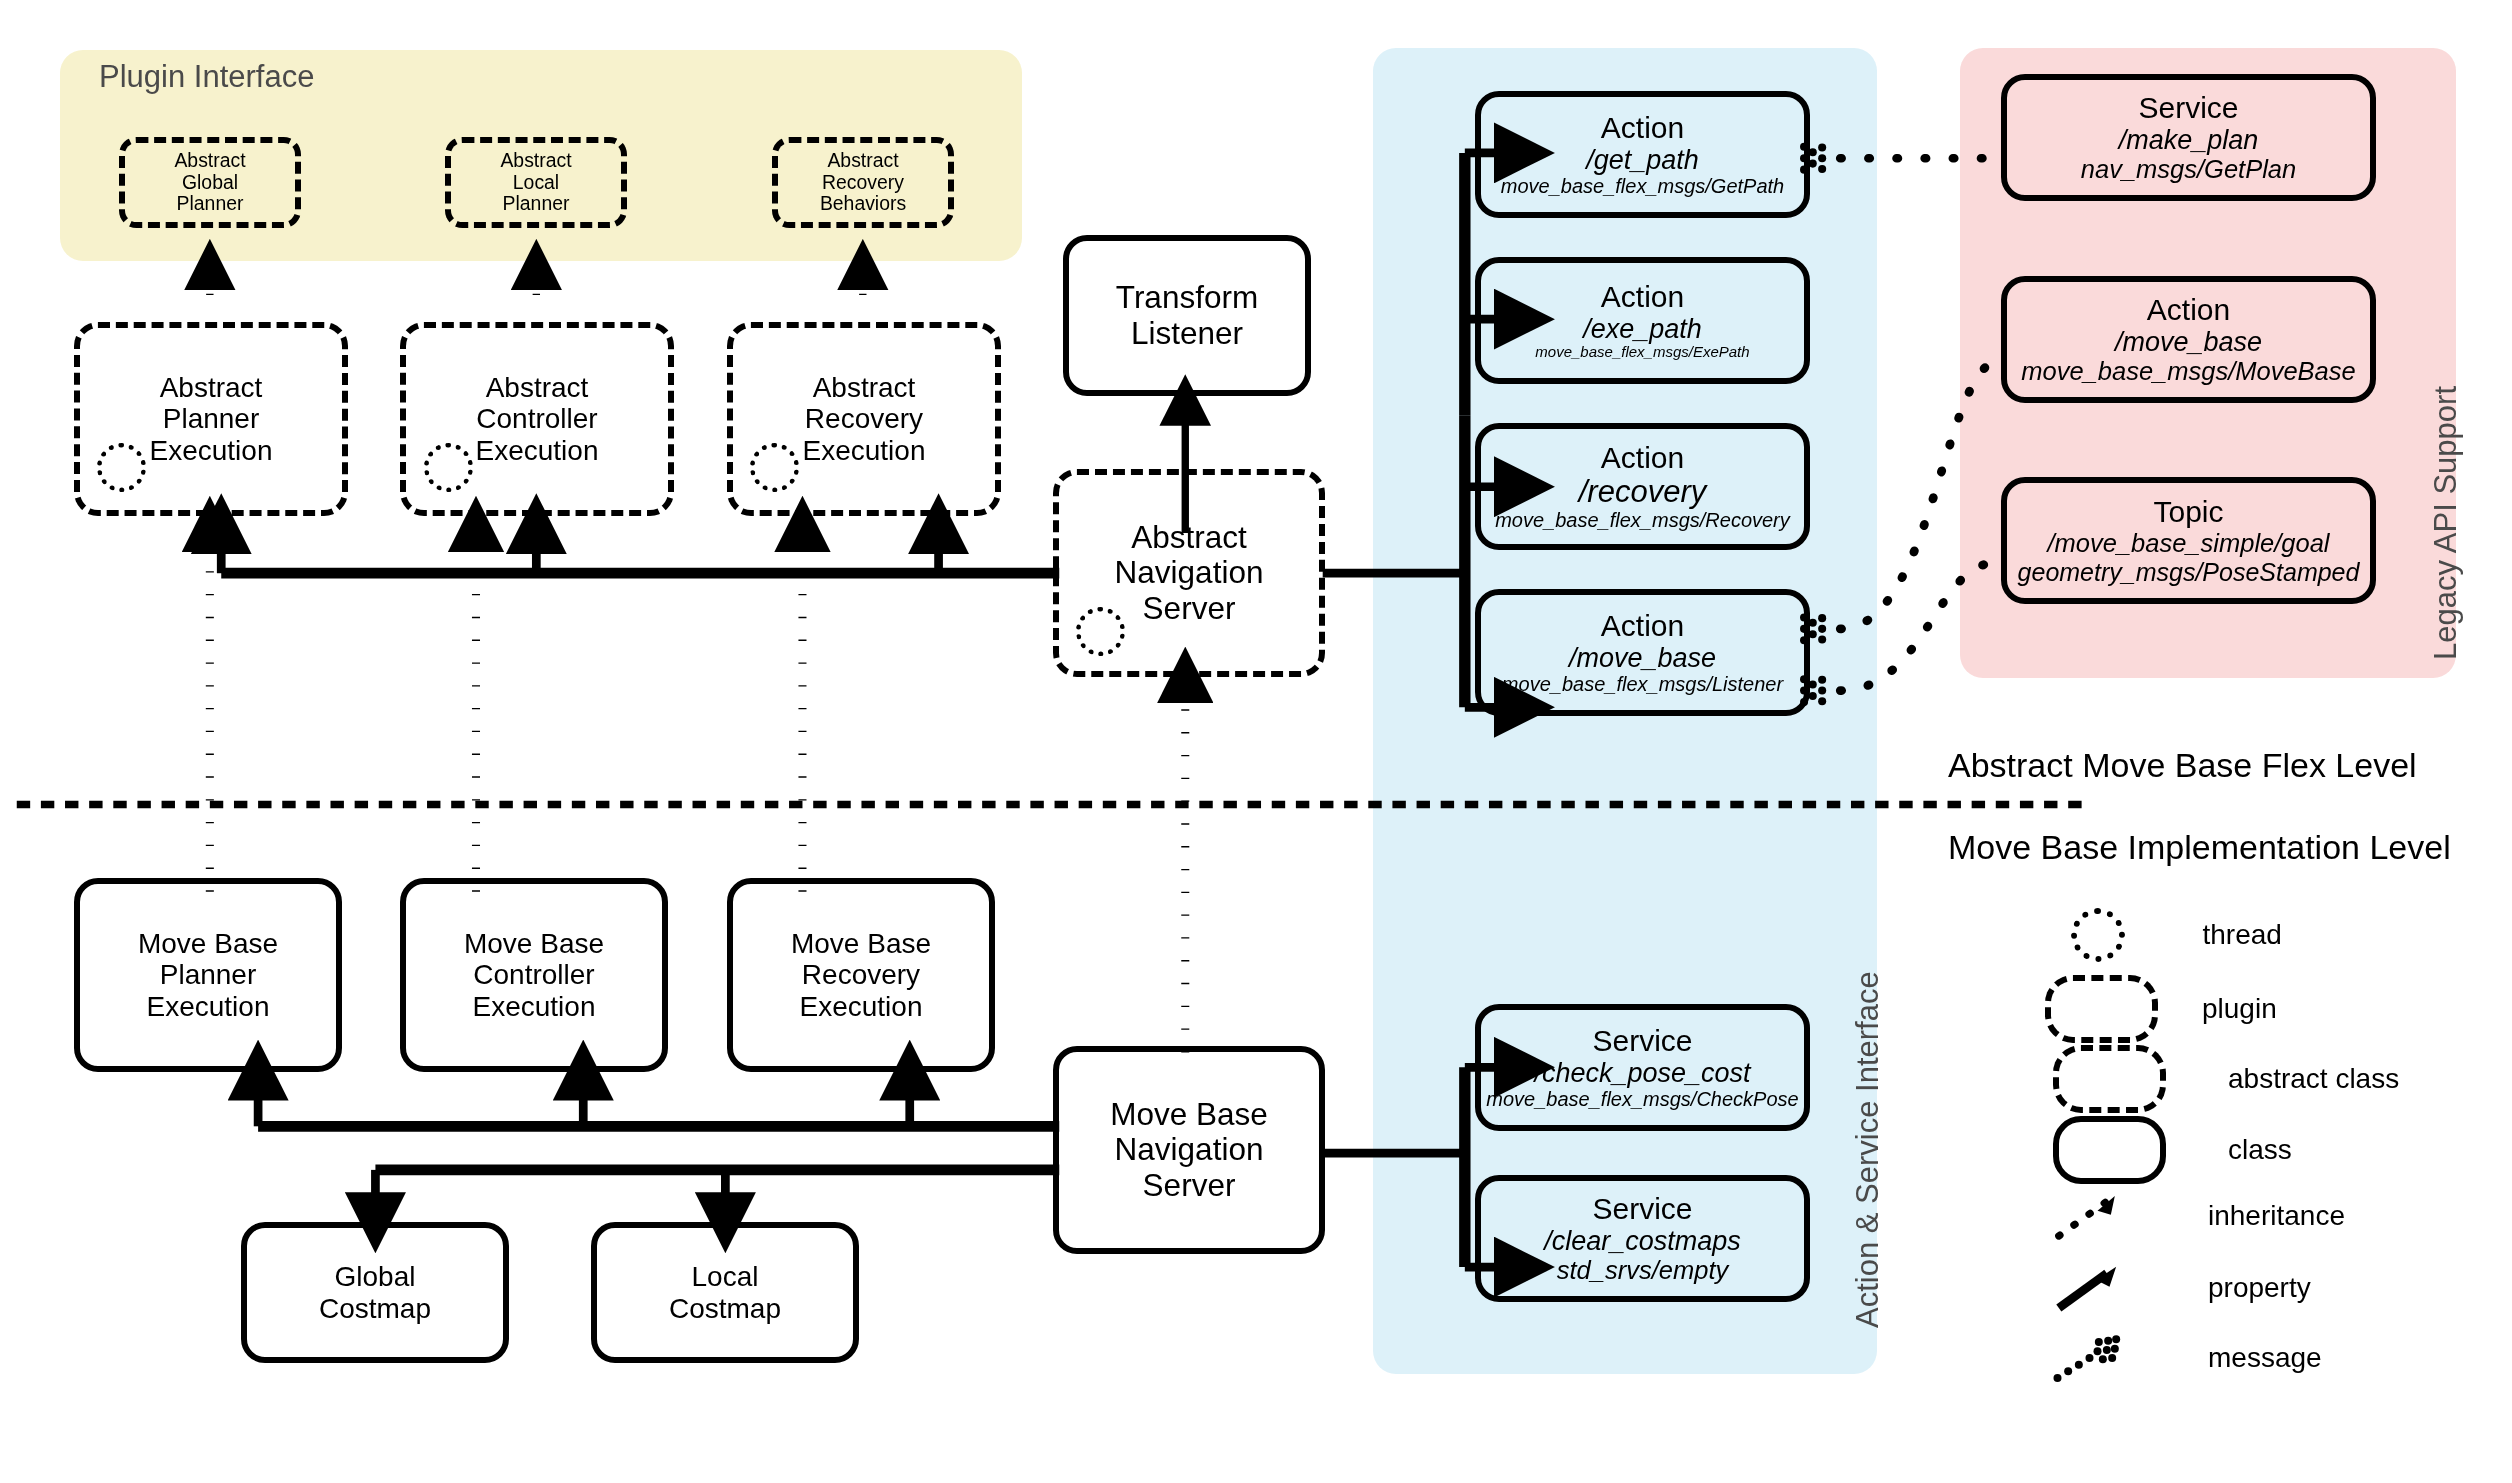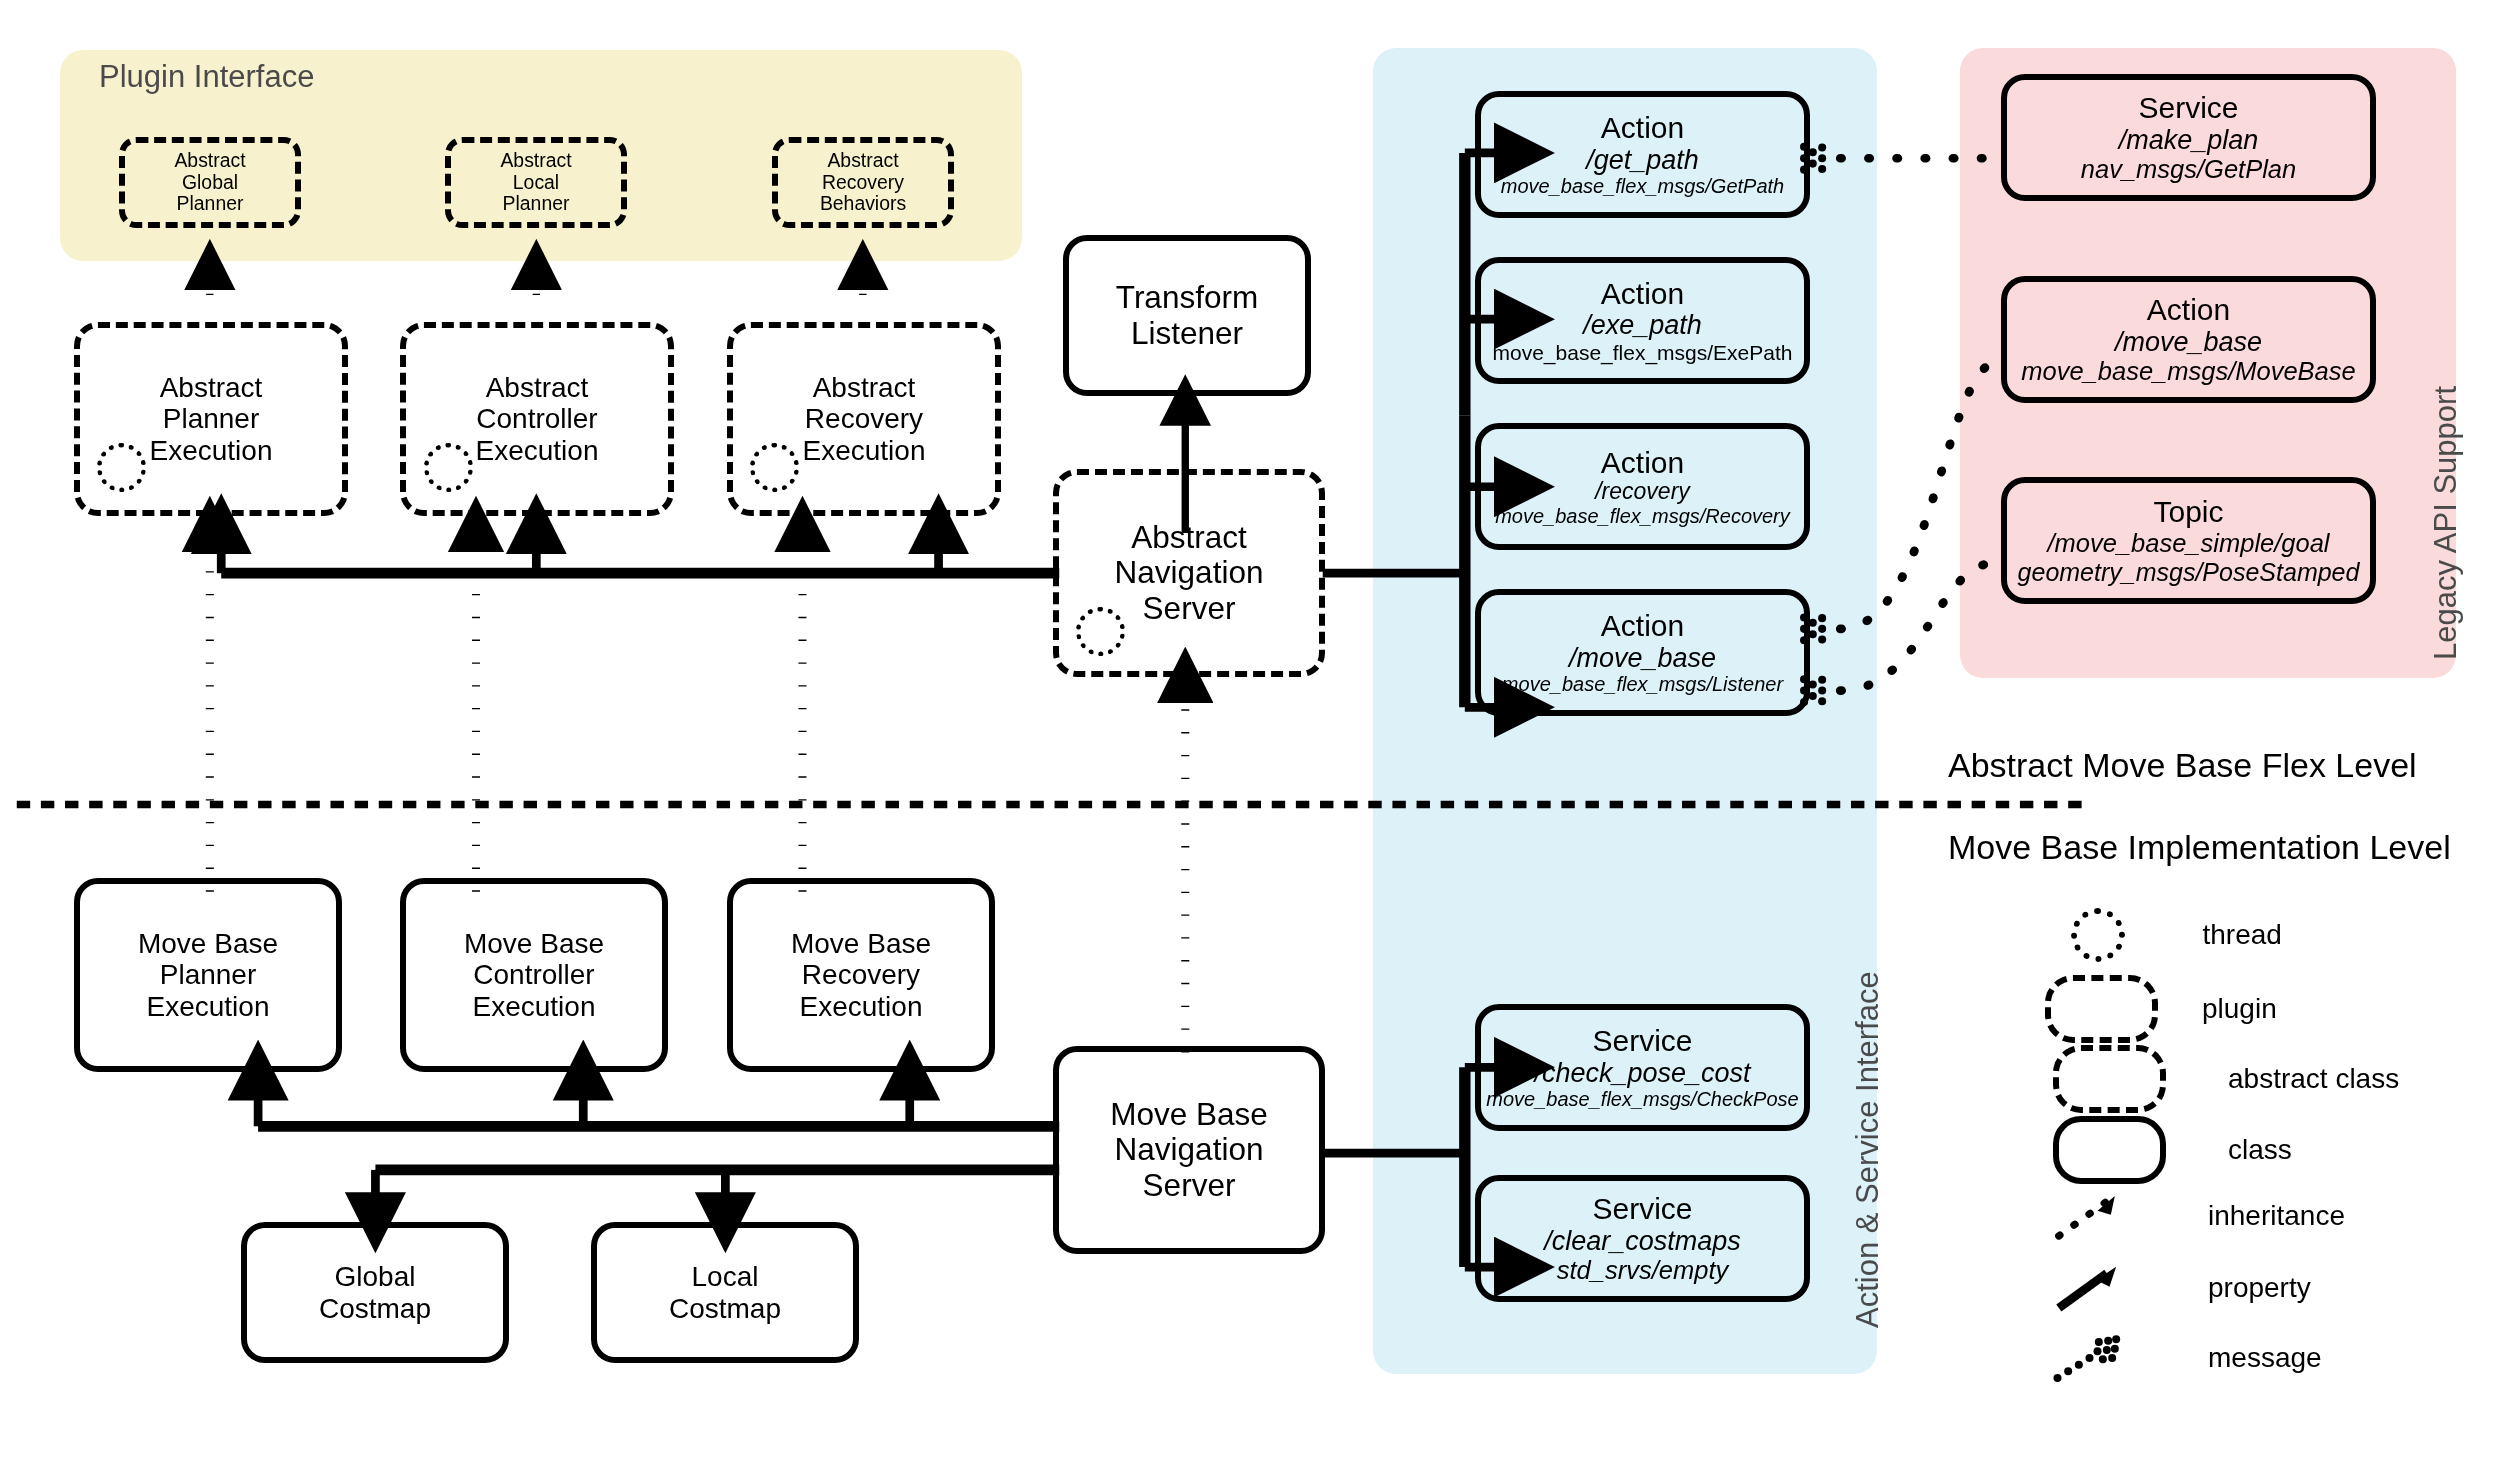--- a/index.html
+++ b/index.html
@@ -200,25 +200,25 @@
   <div class="thread-dot" style="left:1076px;top:607px;"></div>
 
   <div class="node b-class" style="left:1475px;top:91px;width:335px;height:127px;">
     <span class="ln t-api-h" style="font-size:30px;">Action</span>
     <span class="ln" style="font-size:27px;font-style:italic;">/get_path</span>
     <span class="ln" style="font-size:20px;font-style:italic;">move_base_flex_msgs/GetPath</span>
   </div>
   <div class="node b-class" style="left:1475px;top:257px;width:335px;height:127px;">
     <span class="ln" style="font-size:30px;">Action</span>
     <span class="ln" style="font-size:27px;font-style:italic;">/exe_path</span>
-    <span class="ln" style="font-size:21px;">move_base_flex_msgs/ExePath</span>
+    <span class="ln" style="font-size:15px;font-style:italic;">move_base_flex_msgs/ExePath</span>
   </div>
   <div class="node b-class" style="left:1475px;top:423px;width:335px;height:127px;">
     <span class="ln" style="font-size:30px;">Action</span>
-    <span class="ln" style="font-size:23px;font-style:italic;">/recovery</span>
+    <span class="ln" style="font-size:31px;font-style:italic;">/recovery</span>
     <span class="ln" style="font-size:20px;font-style:italic;">move_base_flex_msgs/Recovery</span>
   </div>
   <div class="node b-class" style="left:1475px;top:589px;width:335px;height:127px;">
     <span class="ln" style="font-size:30px;">Action</span>
     <span class="ln" style="font-size:27px;font-style:italic;">/move_base</span>
     <span class="ln" style="font-size:20px;font-style:italic;">move_base_flex_msgs/Listener</span>
   </div>
 
   <div class="node b-class" style="left:2001px;top:74px;width:375px;height:127px;">
     <span class="ln" style="font-size:30px;">Service</span>

